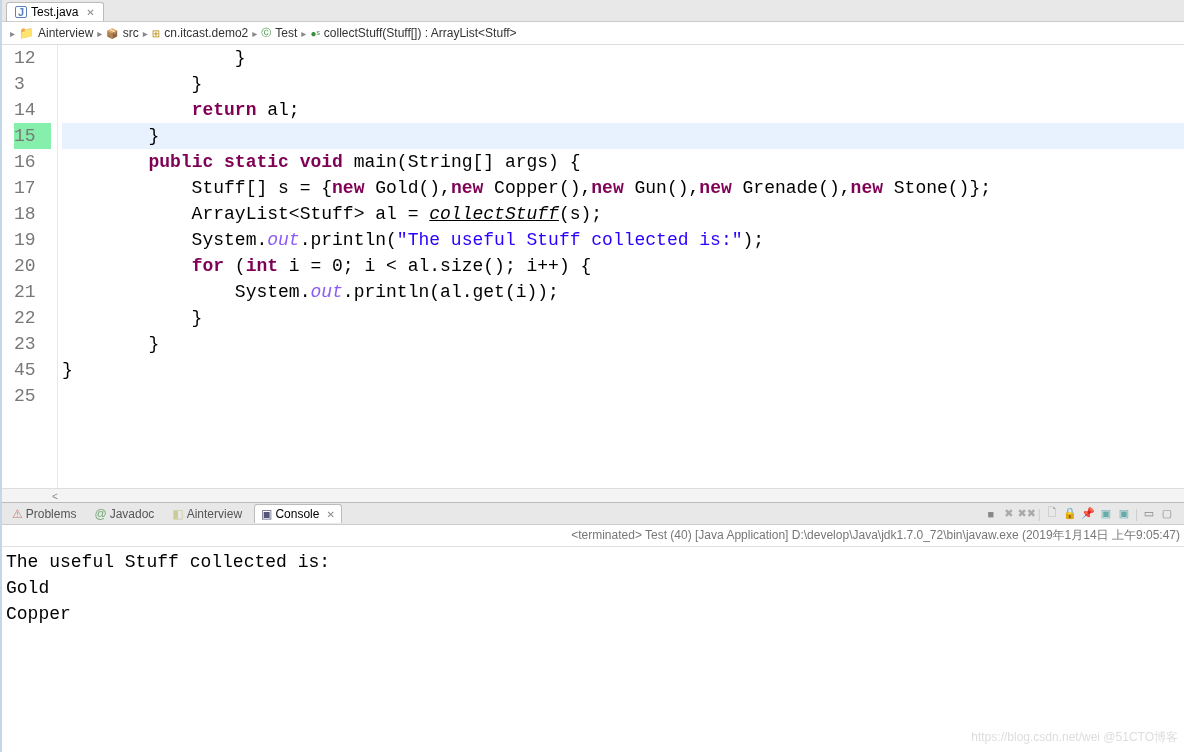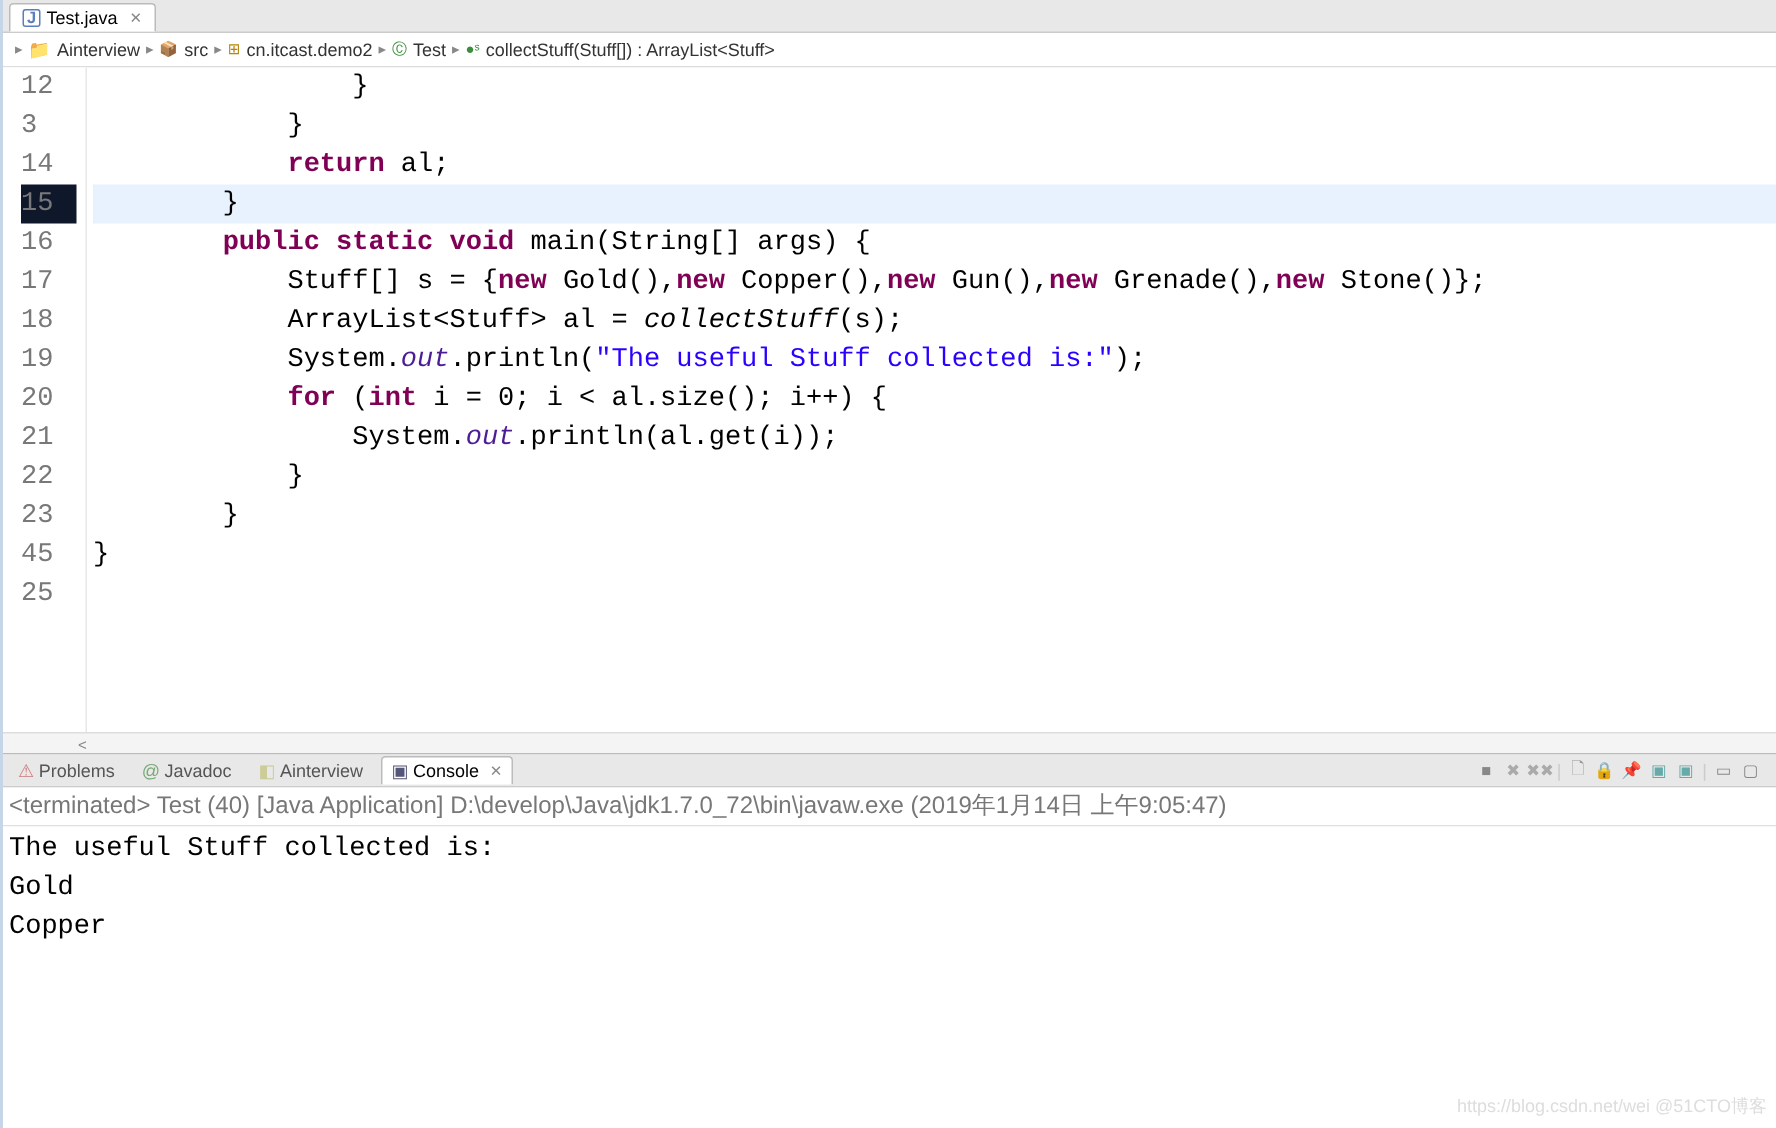--- a/index.html
+++ b/index.html
@@ -57,35 +57,35 @@
     width: 44px;
     background: #fff;
     border-right: 1px solid #e8e8e8;
     padding-right: 6px;
     color: #787878;
     font-family: Consolas, "Courier New", monospace;
     font-size: 18px;
     line-height: 26px;
     user-select: none;
   }
-  .gutter .hl { background: #0f172a; }
+  .gutter .hl { background: #86efac; }
   .code {
     flex: 1;
     font-family: Consolas, "Courier New", monospace;
     font-size: 18px;
     line-height: 26px;
     white-space: pre;
     color: #000;
     padding-left: 4px;
   }
   .code .hl-line { background: #e8f2fe; display: inline-block; width: 100%; }
   .kw { color: #7f0055; font-weight: bold; }
   .st { color: #2a00ff; }
-  .fld { color: #4c1d95; font-style: italic; }
-  .fnci { font-style: italic; }
+  .fld { color: #8b5cf6; font-style: italic; }
+  .fnci { font-style: italic; text-decoration: underline; }
   .bottom-scroll { height: 14px; background: #f4f4f4; border-top: 1px solid #ddd; }
   .views {
     background: #fff;
     border-top: 1px solid #bbb;
     display: flex;
     flex-direction: column;
     height: 250px;
   }
   .view-tabs {
     display: flex;
@@ -115,23 +115,24 @@
     margin-left: auto;
     display: flex;
     gap: 4px;
     align-items: center;
     padding-right: 6px;
   }
   .tb-icon { width: 14px; height: 14px; display: inline-flex; align-items: center; justify-content: center; color: #666; font-size: 11px; cursor: pointer; }
   .console-header {
     background: #fff;
     padding: 2px 4px;
-    font-size: 16px;
+    font-size: 12px;
     color: #777;
     border-bottom: 1px solid #e0e0e0;
+    text-align: right;
   }
   .console-body {
     background: #fff;
     font-family: Consolas, "Courier New", monospace;
     font-size: 18px;
     line-height: 26px;
     padding: 2px 4px;
     flex: 1;
     white-space: pre;
     position: relative;

